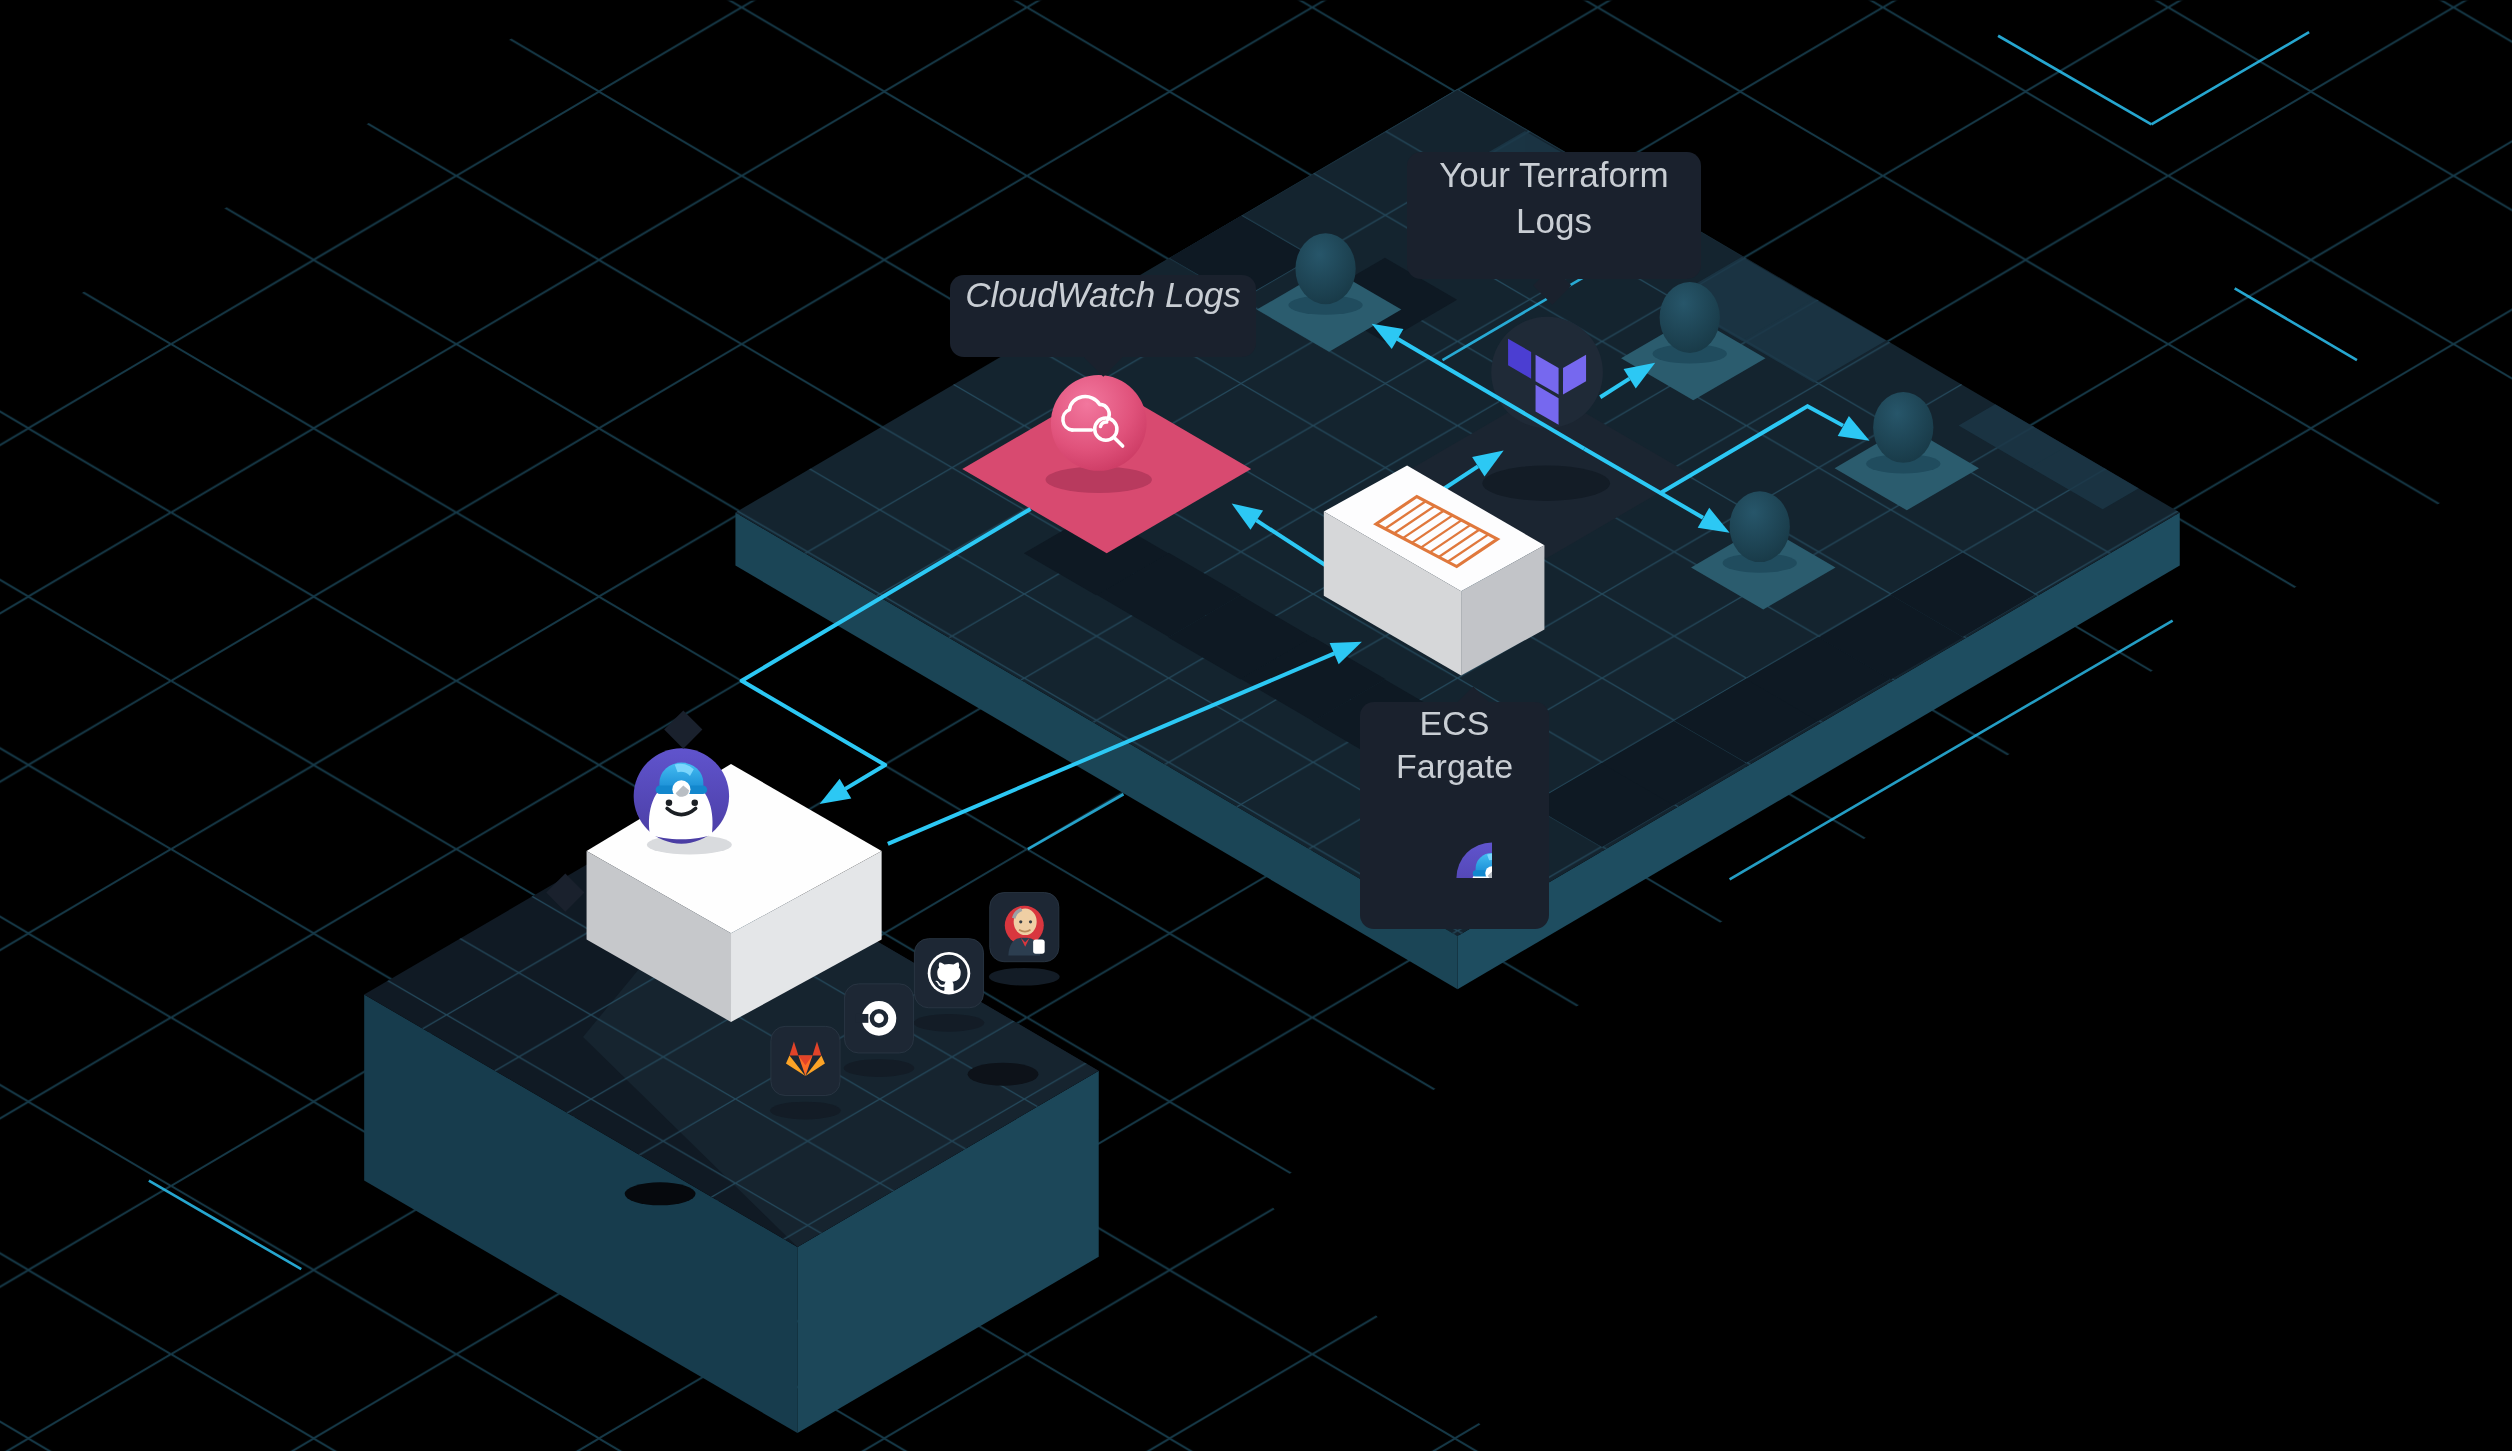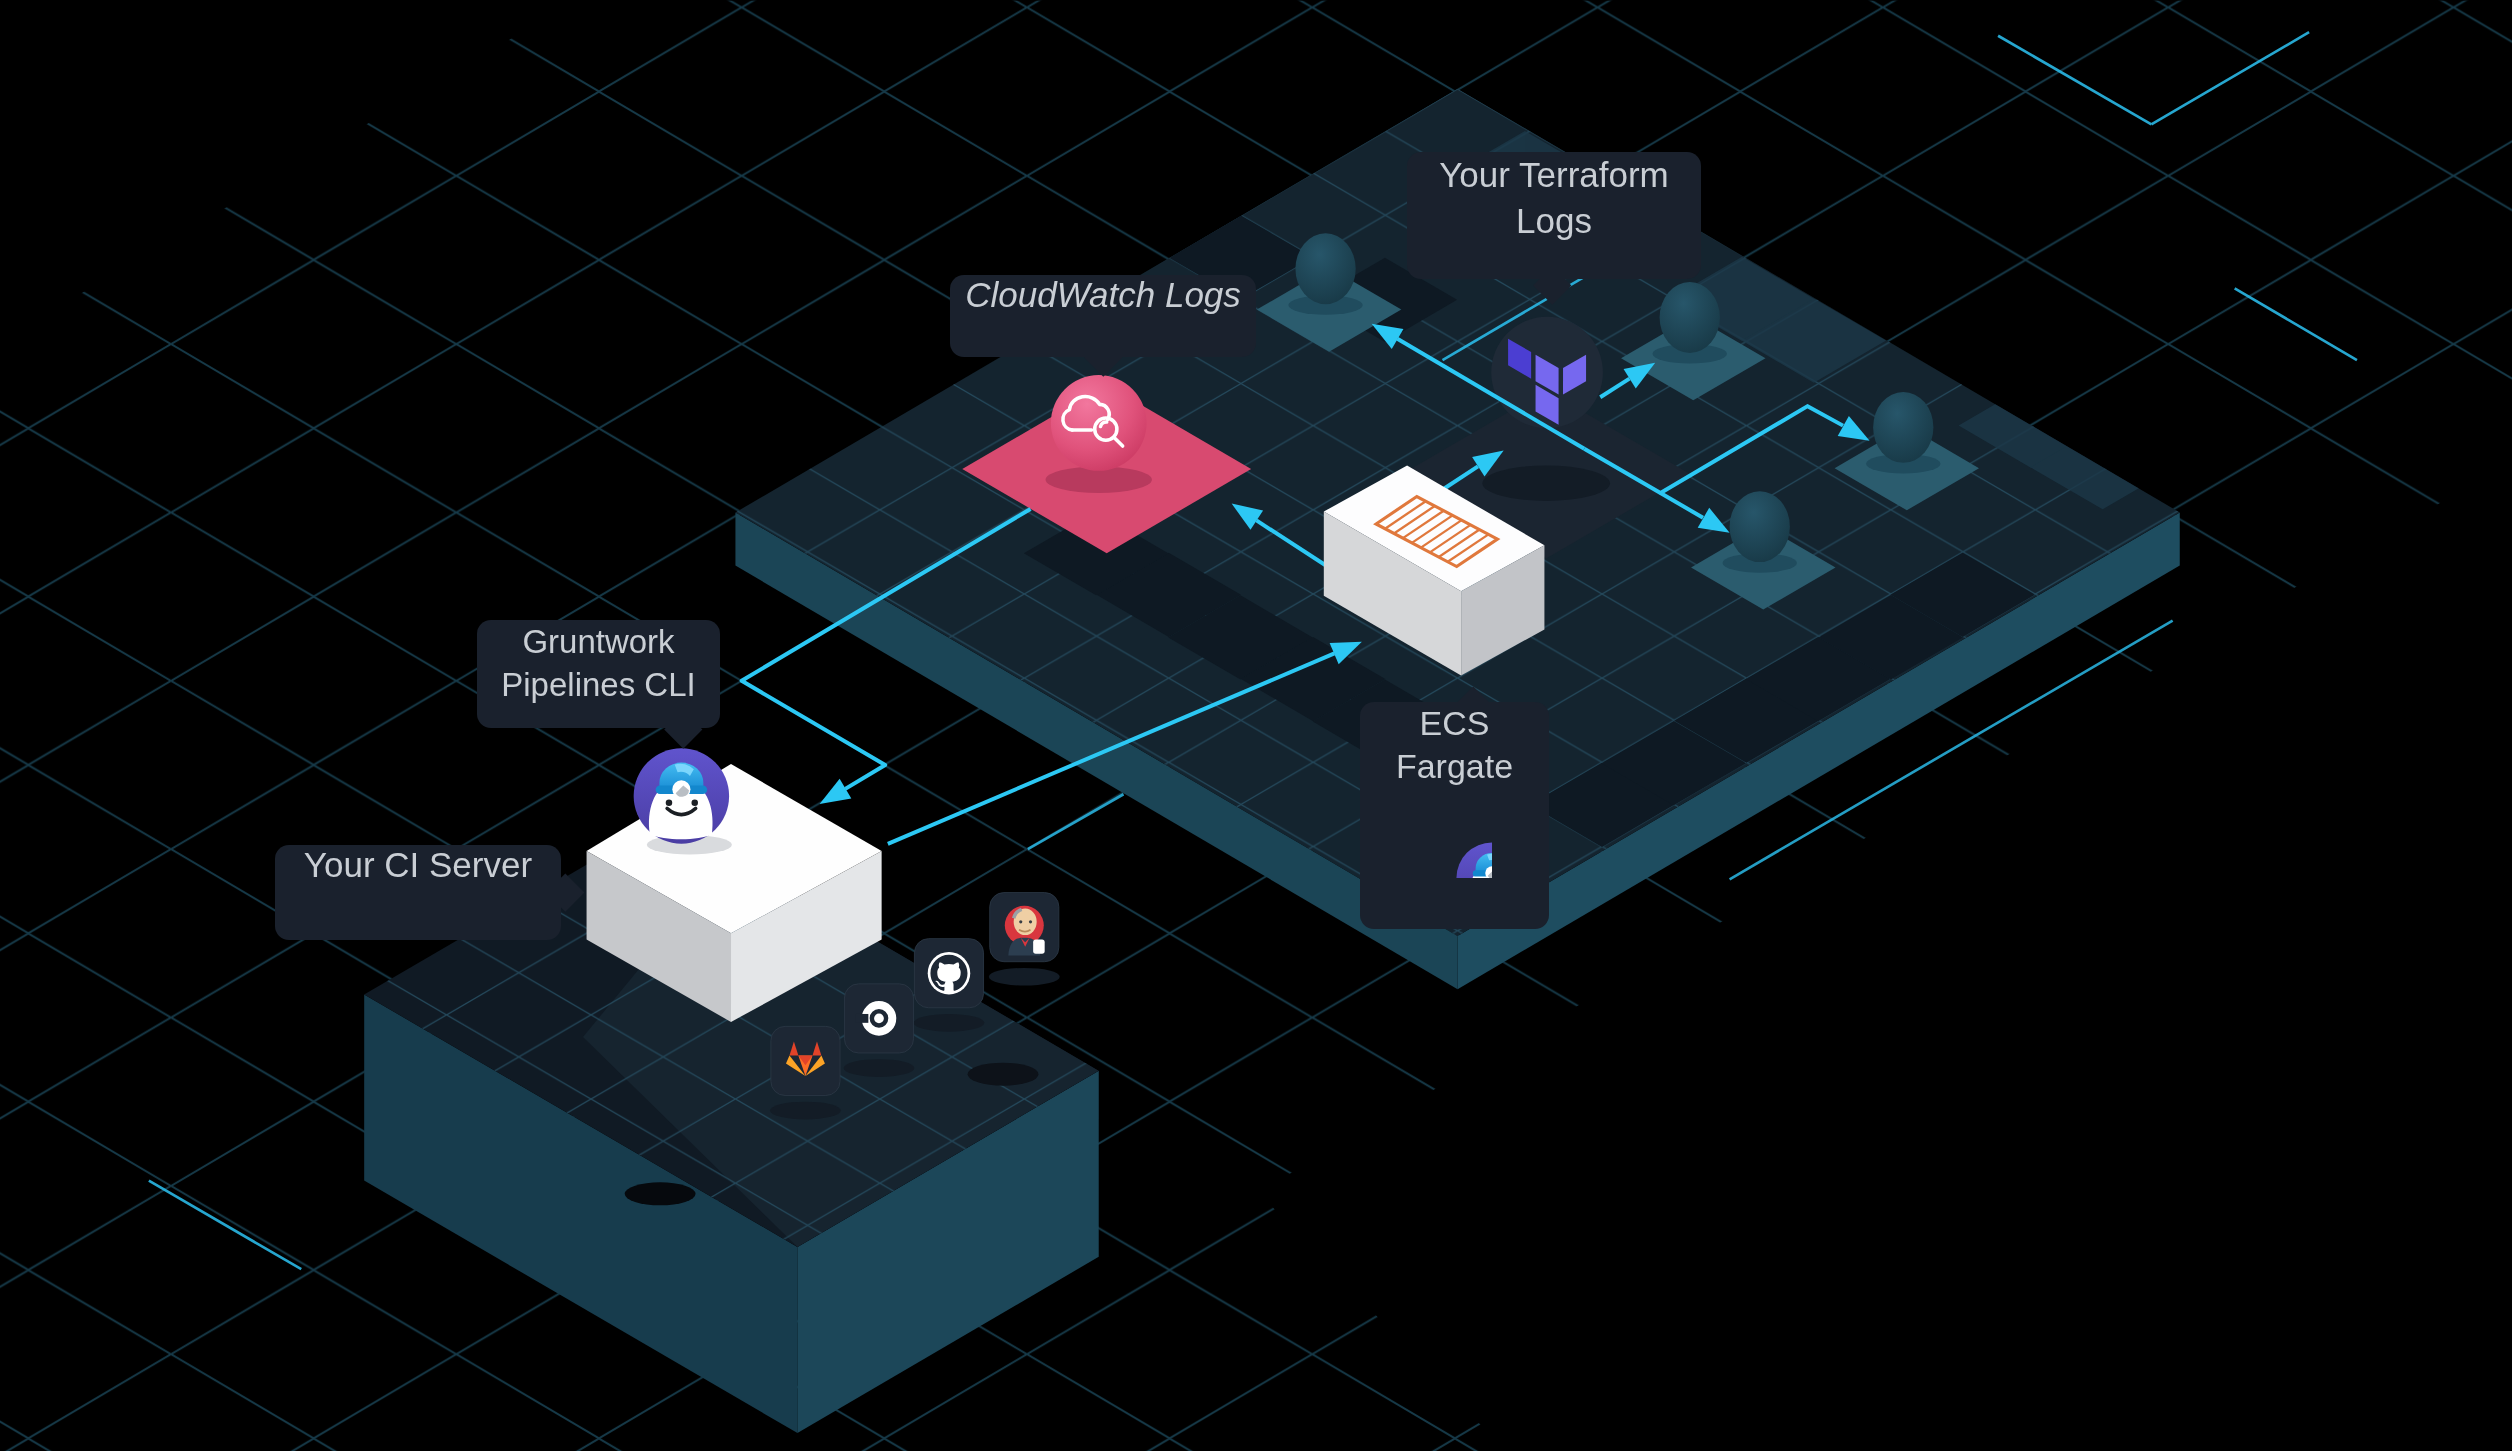--- a/index.html
+++ b/index.html
@@ -288,29 +288,22 @@
   <span class="ln">Your Terraform</span>
   <span class="ln">Logs</span>
 </div>
 <div class="pt" style="left:1539px;top:272px;"></div>
 
 <div class="callout cl-cloudwatch">
   <span class="ln">CloudWatch Logs</span>
 </div>
 <div class="pt" style="left:1090px;top:344px;"></div>
 
-<div class="callout cl-pipelines">
-  <span class="ln">Gruntwork</span>
-  <span class="ln">Pipelines CLI</span>
-</div>
 <div class="pt" style="left:670px;top:716px;"></div>
 
-<div class="callout cl-ci">
-  <span class="ln">Your CI Server</span>
-</div>
 <div class="pt" style="left:552px;top:879px;"></div>
 
 <div class="callout cl-ecs">
   <div>
     <span class="ln">ECS</span>
     <span class="ln">Fargate</span>
   </div>
   <div class="mascot-wrap">
     <svg width="74" height="74" viewBox="-52 -52 104 104">
           <use href="#grunty"></use>

